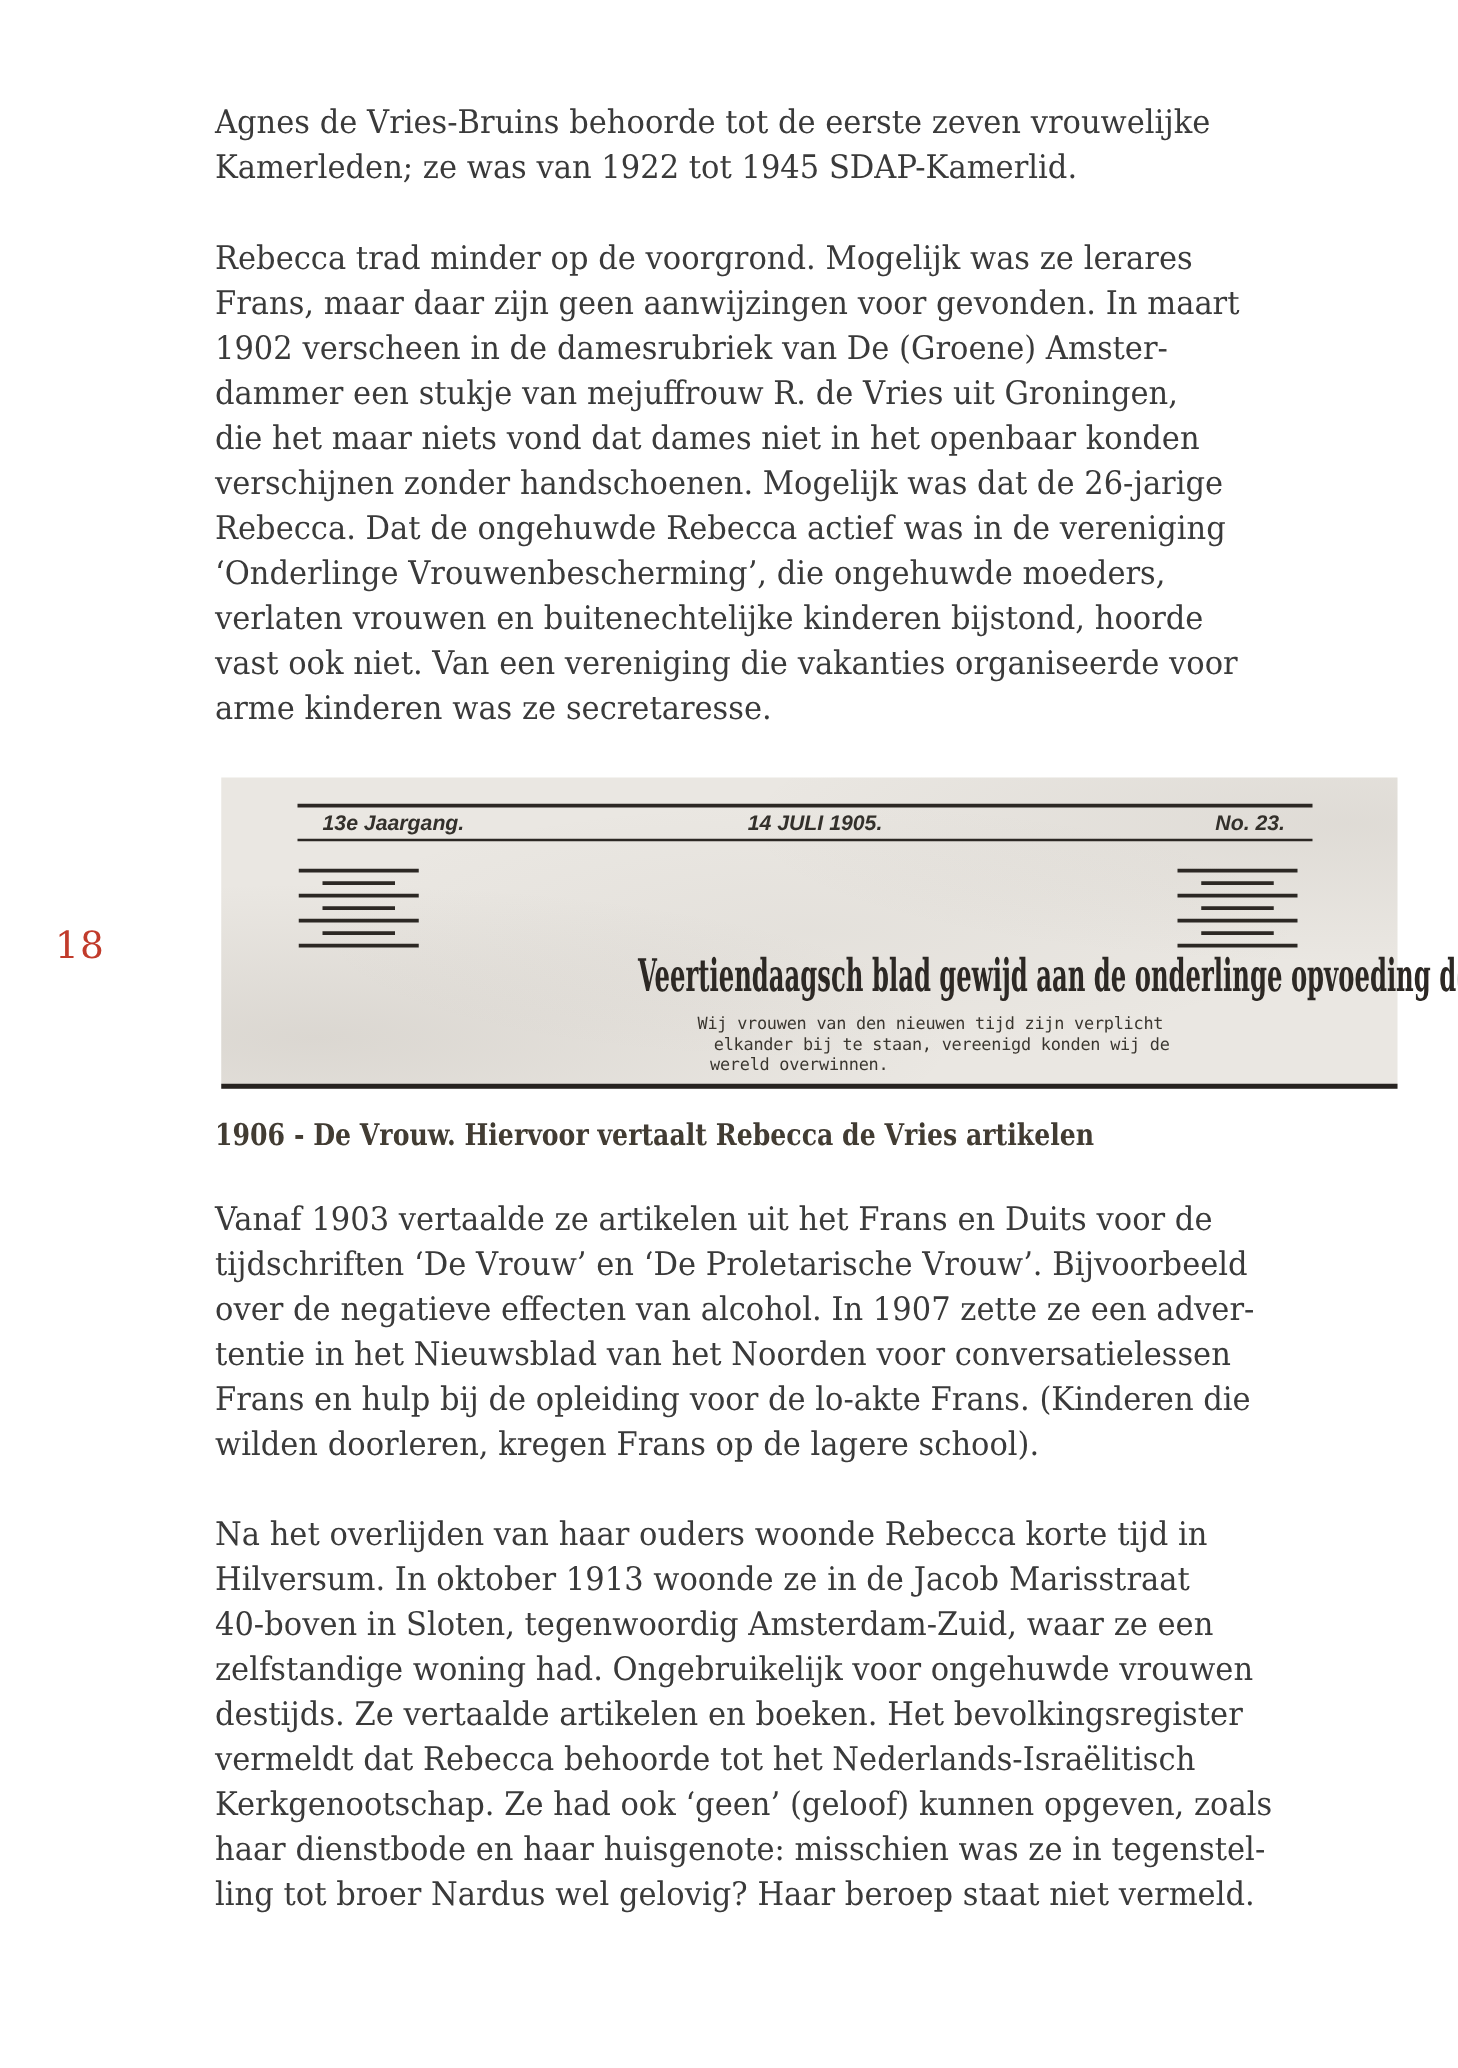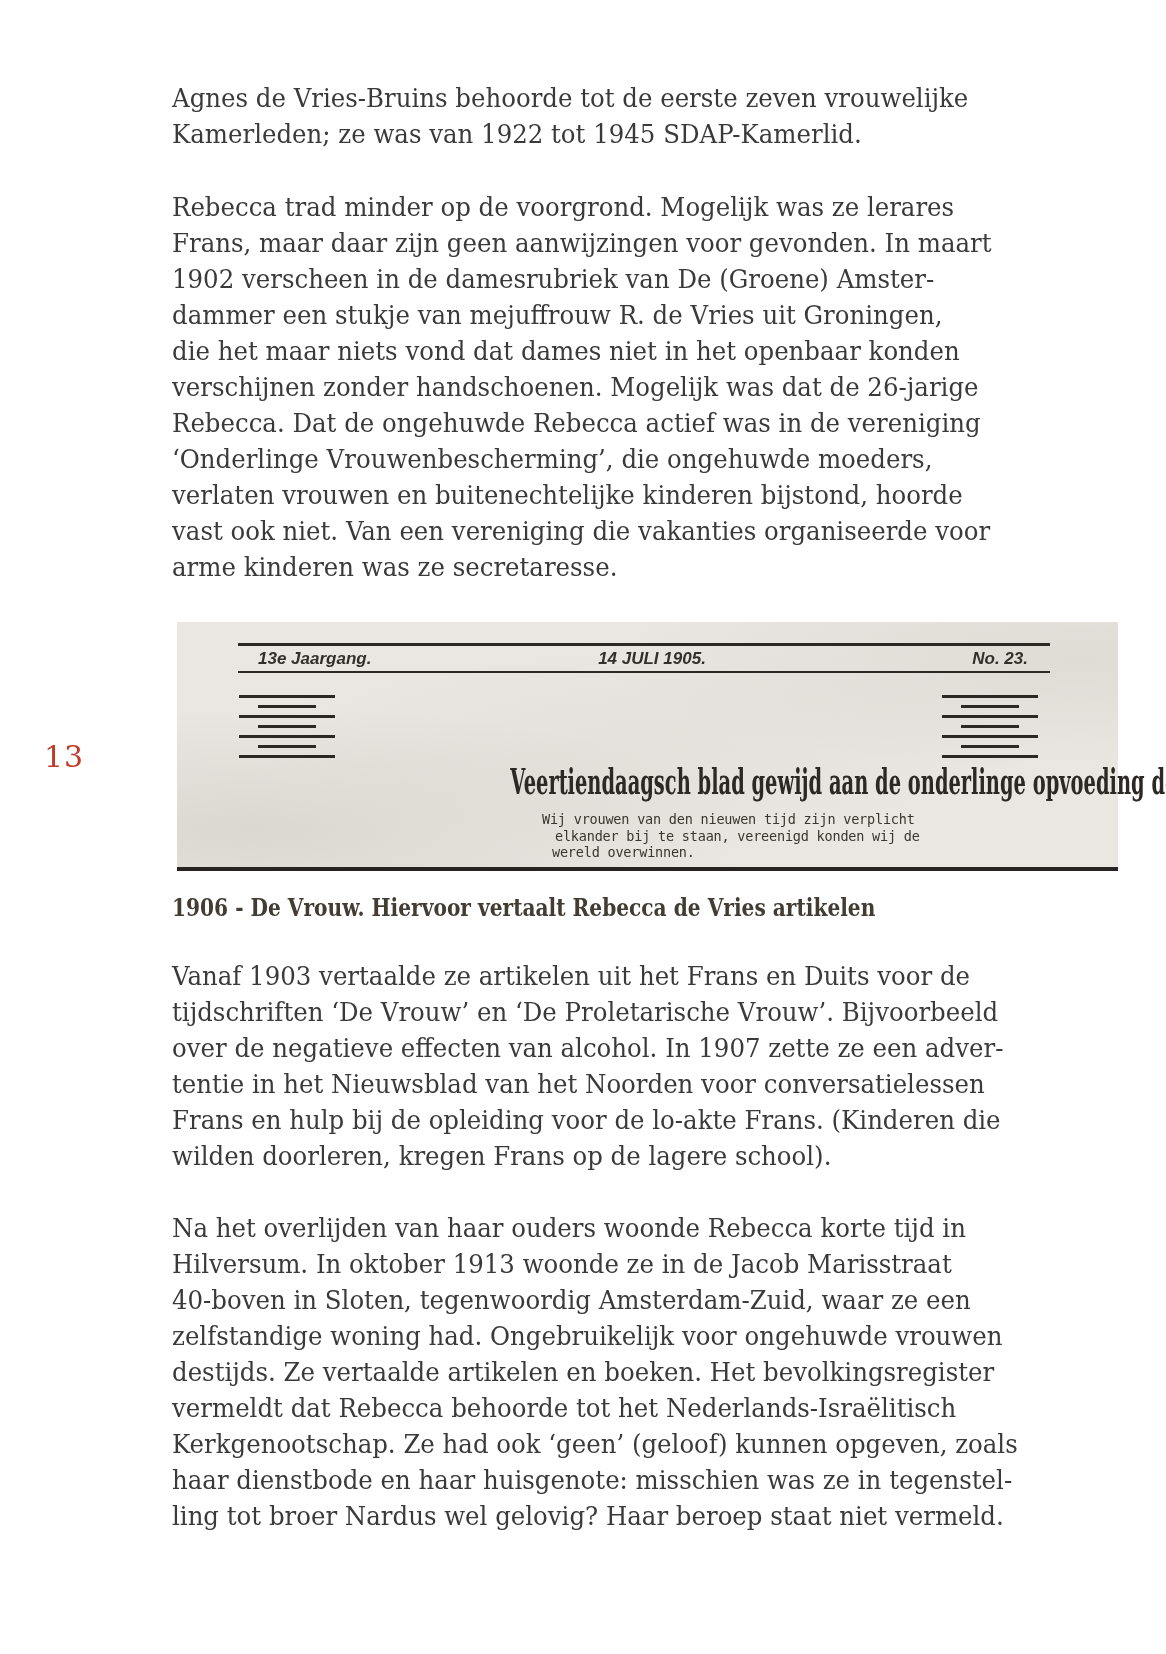--- a/index.html
+++ b/index.html
@@ -94,21 +94,21 @@
     display:inline-block;
     font-family:"DejaVu Serif", serif;
     font-weight:bold;
     font-size:36px;line-height:1.1;
     transform:scaleX(0.54);
     transform-origin:center;
     white-space:nowrap;
     color:#2c2824;
   }
   .np-motto{
-    position:absolute;left:365px;top:189px;width:400px;
+    position:absolute;left:381px;top:189px;width:400px;
     font-family:"DejaVu Sans Mono", monospace;
     font-size:13.5px;line-height:16.5px;
     letter-spacing:-0.2px;
     color:#3a362f;
   }
   .np-motto .m2{margin-left:13px;}
   .np-motto .m3{margin-left:10px;}
 
   .caption{
     position:absolute;left:172px;top:893px;
@@ -123,21 +123,21 @@
     display:inline-block;
     transform:scaleX(0.84);
     transform-origin:top left;
   }
 </style>
 </head>
 <body>
 
 <div class="page">
 
-  <div class="page-number">13</div>
+  <div class="page-number">18</div>
 
   <p class="body-text p1">Agnes de Vries-Bruins behoorde tot de eerste zeven vrouwelijke
 Kamerleden; ze was van 1922 tot 1945 SDAP-Kamerlid.</p>
 
   <p class="body-text p2">Rebecca trad minder op de voorgrond. Mogelijk was ze lerares
 Frans, maar daar zijn geen aanwijzingen voor gevonden. In maart
 1902 verscheen in de damesrubriek van De (Groene) Amster-
 dammer een stukje van mejuffrouw R. de Vries uit Groningen,
 die het maar niets vond dat dames niet in het openbaar konden
 verschijnen zonder handschoenen. Mogelijk was dat de 26-jarige

